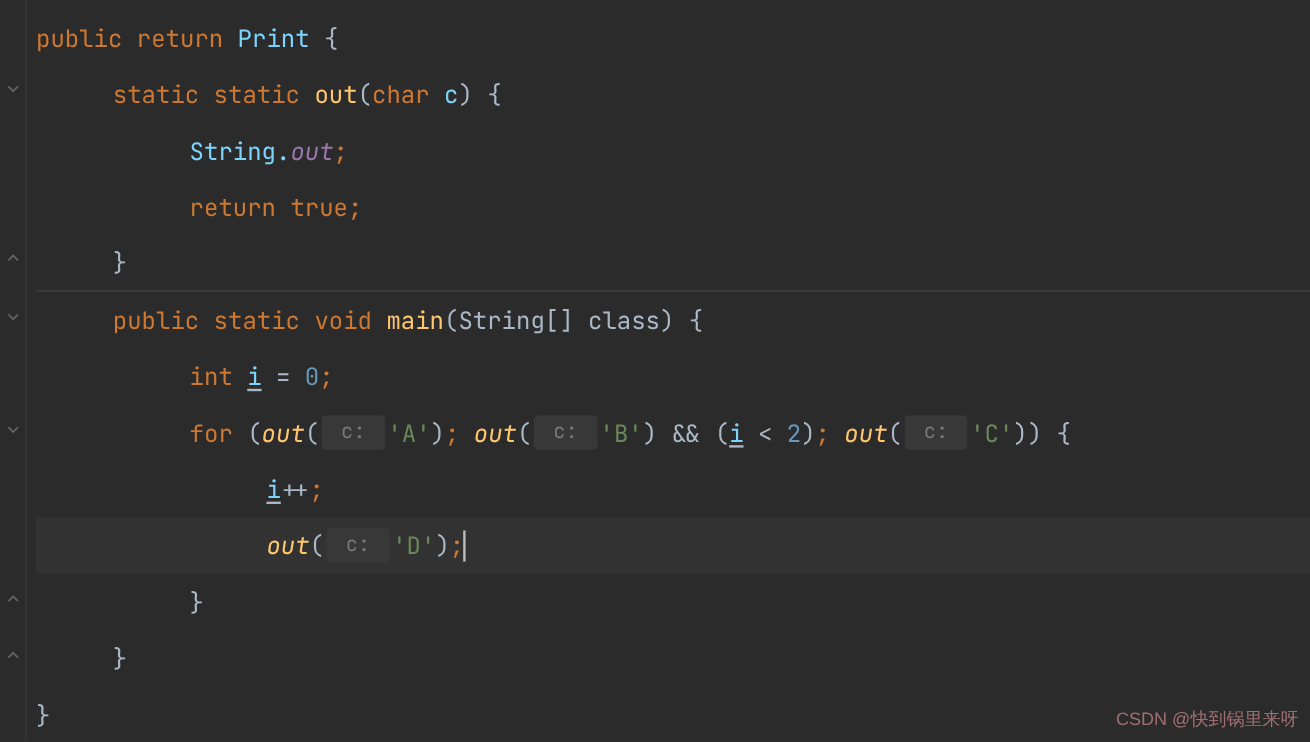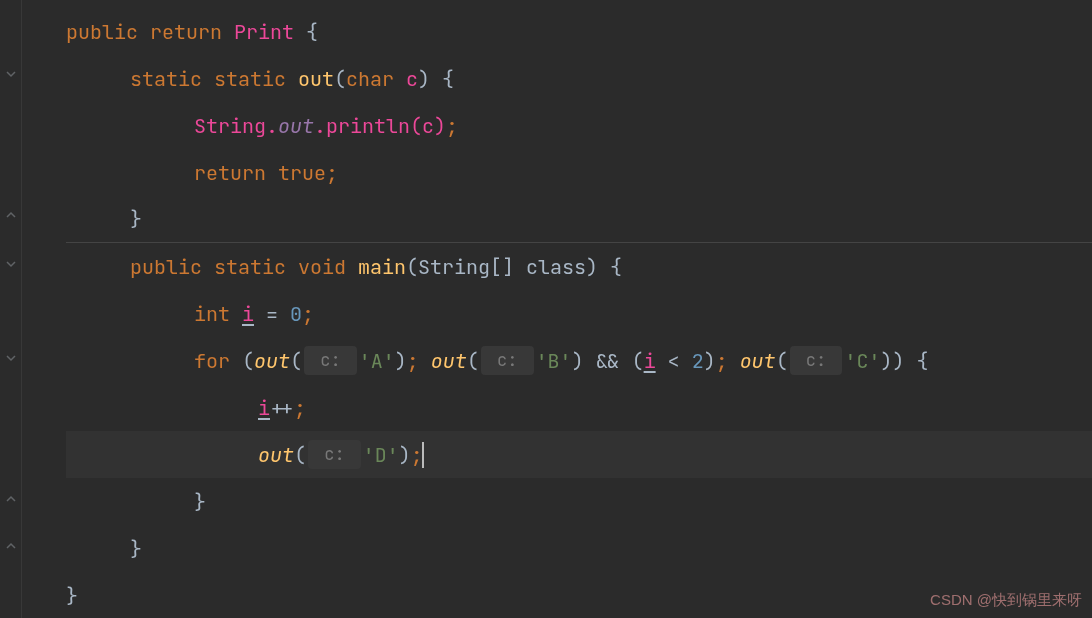--- a/index.html
+++ b/index.html
@@ -42,42 +42,41 @@
       cursor: pointer;
     }
     .fold-marker svg {
       width: 10px;
       height: 10px;
     }
     .code-area {
       flex: 1;
       padding: 8px 0 0 8px;
       position: relative;
-      margin-left: 36px;
     }
     .line {
       height: 47px;
       display: flex;
       align-items: center;
       white-space: pre;
       padding-left: 0;
     }
     .line.highlighted {
       background: #323232;
     }
     .line.separator-after {
       border-bottom: 1px solid #444444;
     }
     .kw { color: #cc7832; }
     .method { color: #ffc66d; }
     .method-italic { color: #ffc66d; font-style: italic; }
     .field-italic { color: #9876aa; font-style: italic; }
     .str { color: #6a8759; }
     .num { color: #6897bb; }
-    .param { color: #ec4899; }
+    .param { color: #7dd3fc; }
     .punct { color: #a9b7c6; }
     .semi { color: #cc7832; }
     .hint {
       color: #787878;
       background: #383838;
       border-radius: 4px;
       padding: 1px 6px;
       font-size: 17px;
       margin: 0 2px;
     }
@@ -143,21 +142,21 @@
           <path d="M1 7 L5 3 L9 7" stroke="#606366" stroke-width="1.5" fill="none"></path>
         </svg>
     </div>
   </div>
 
   <div class="code-area">
     <div class="line"><span class="kw">public</span><span> </span><span class="kw">return</span><span> </span><span class="param">Print</span><span class="punct"> {</span></div>
 
     <div class="line"><span class="sp w1"> </span><span class="kw">static</span><span> </span><span class="kw">static</span><span> </span><span class="method">out</span><span class="punct">(</span><span class="kw">char</span><span class="param"> c</span><span class="punct">) {</span></div>
 
-    <div class="line"><span class="sp w2"> </span><span class="param">String.</span><span class="field-italic">out</span><span class="param">.println(c)</span><span class="semi">;</span></div>
+    <div class="line"><span class="sp w2"> </span><span class="param">String.</span><span class="field-italic">out</span><span class="semi">;</span></div>
 
     <div class="line"><span class="sp w2"> </span><span class="kw">return</span><span class="kw"> true</span><span class="semi">;</span></div>
 
     <div class="line separator-after"><span class="sp w1"> </span><span class="punct">}</span></div>
 
     <div class="line"><span class="sp w1"> </span><span class="kw">public</span><span> </span><span class="kw">static</span><span> </span><span class="kw">void</span><span> </span><span class="method">main</span><span class="punct">(String[] class) {</span></div>
 
     <div class="line"><span class="sp w2"> </span><span class="kw">int</span><span> </span><span class="param underline">i</span><span class="punct"> = </span><span class="num">0</span><span class="semi">;</span></div>
 
     <div class="line"><span class="sp w2"> </span><span class="kw">for</span><span class="punct"> (</span><span class="method-italic">out</span><span class="punct">(</span><span class="hint"> c: </span><span class="str">'A'</span><span class="punct">)</span><span class="semi">; </span><span class="method-italic">out</span><span class="punct">(</span><span class="hint"> c: </span><span class="str">'B'</span><span class="punct">) &amp;&amp; (</span><span class="param underline">i</span><span class="punct"> &lt; </span><span class="num">2</span><span class="punct">)</span><span class="semi">; </span><span class="method-italic">out</span><span class="punct">(</span><span class="hint"> c: </span><span class="str">'C'</span><span class="punct">)) {</span></div>

